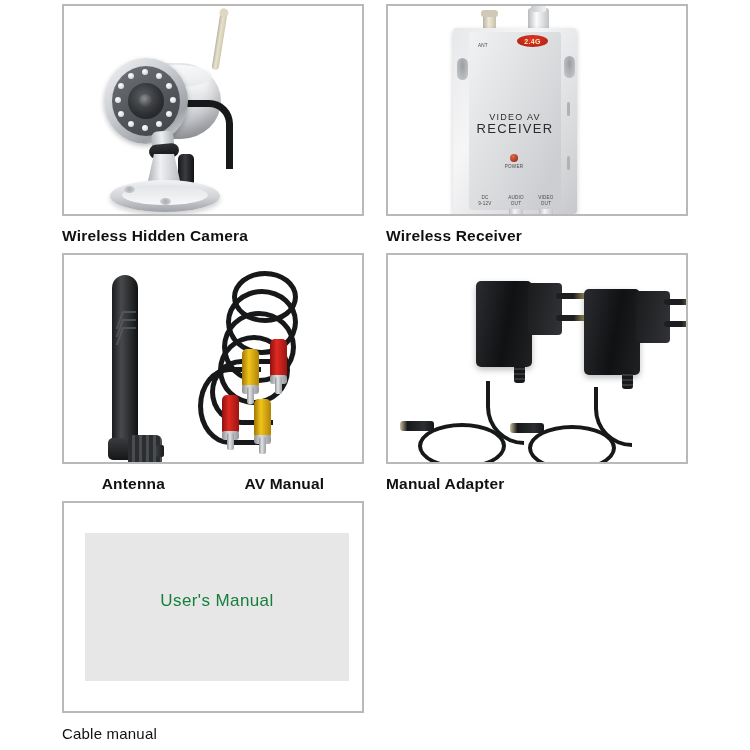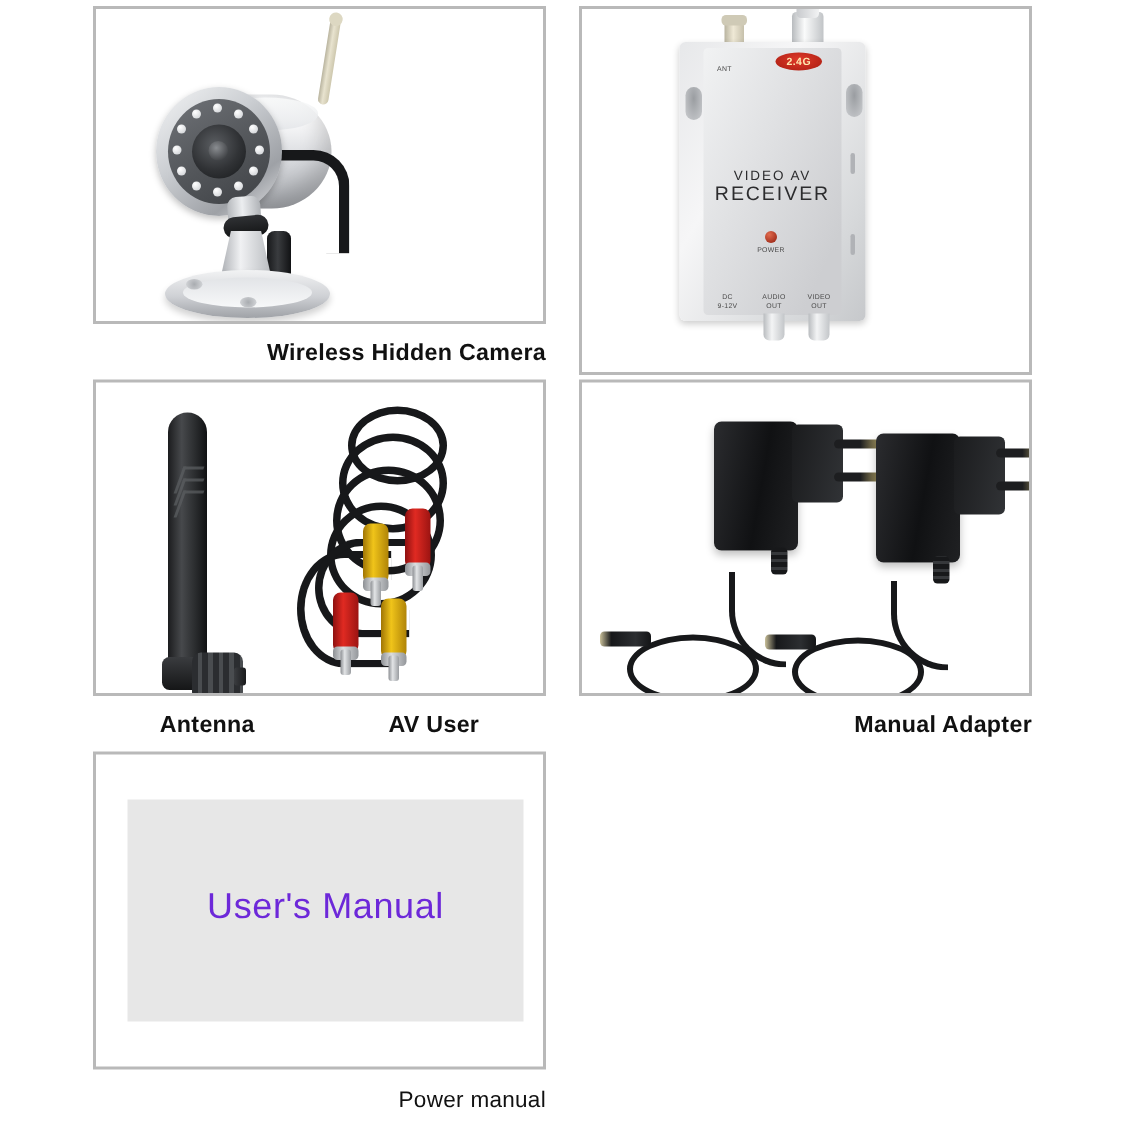--- a/index.html
+++ b/index.html
@@ -23,21 +23,21 @@
   .cell{position:relative;display:flex;flex-direction:column;}
   .frame{
     flex:1 1 auto;
     border:2px solid #b9b9b9;
     background:#ffffff;
     position:relative;
     overflow:hidden;
     margin-bottom:3px;
   }
   .caption-row{
-    height:34px;display:flex;align-items:center;justify-content:flex-end;
+    height:34px;display:flex;align-items:center;justify-content:flex-start;
     gap:0;
   }
   .caption{
     font-size:15.5px;font-weight:bold;color:#111;letter-spacing:.2px;
     white-space:nowrap;
   }
   .caption.light{font-weight:normal;font-size:15px;}
   .caption-row.dual{justify-content:space-around;}
 
   .stage{position:absolute;left:0;top:0;right:0;bottom:0;}
@@ -270,21 +270,21 @@
     background:linear-gradient(90deg,#c9c09a,#17181a 22%,#2c2e31 70%,#141517);
   }
 
   
   .man-book{
     position:absolute;left:21px;top:30px;width:264px;height:148px;
     background:#e7e7e7;
   }
   .man-text{
     position:absolute;left:0;top:58px;width:264px;text-align:center;
-    font-size:24px;color:#6d28d9;letter-spacing:.4px;
+    font-size:17px;color:#15803d;letter-spacing:.4px;
   }
 
   
   .bat-tip{
     position:absolute;left:20px;top:98px;width:22px;height:7px;border-radius:2px;
     background:linear-gradient(90deg,#c8c0a0,#9a9484);
   }
   .bat-barrel{
     position:absolute;left:38px;top:92px;width:48px;height:19px;border-radius:5px;
     background:linear-gradient(180deg,#3c3e41,#141516);
@@ -378,20 +378,23 @@
           <div class="rx-lbl" style="left:84px;top:189px;width:26px">DC
 9-12V</div>
           <div class="rx-lbl" style="left:115px;top:189px;width:26px">AUDIO
 OUT</div>
           <div class="rx-lbl" style="left:145px;top:189px;width:26px">VIDEO
 OUT</div>
           <div class="rx-jack" style="left:121px;top:203px"></div>
           <div class="rx-jack" style="left:151px;top:203px"></div>
         </div>
       </div>
+      <div class="caption-row">
+        <div class="caption">Wireless Receiver</div>
+      </div>
     </div>
 
     <div class="cell">
       <div class="frame">
         <div class="stage">
           <div class="ant-rod"></div>
           <div class="ant-mark"></div>
           <div class="ant-mark m2"></div>
           <div class="ant-mark m3"></div>
           <div class="ant-hinge"></div>
@@ -417,21 +420,21 @@
               <div class="pin"></div>
           </div>
           <div class="rca yel" style="left:190px;top:144px">
             <div class="collar"></div>
               <div class="pin"></div>
           </div>
         </div>
       </div>
       <div class="caption-row dual">
         <div class="caption">Antenna</div>
-        <div class="caption">AV User</div>
+        <div class="caption">AV Manual</div>
       </div>
     </div>
 
     <div class="cell">
       <div class="frame">
         <div class="stage">
 
           <div class="adp">
             <div class="adp-body" style="left:88px;top:26px"></div>
             <div class="adp-side" style="left:140px;top:28px"></div>
@@ -462,19 +465,19 @@
 
     <div class="cell">
       <div class="frame">
         <div class="stage">
           <div class="man-book">
             <div class="man-text">User's Manual</div>
           </div>
         </div>
       </div>
       <div class="caption-row">
-        <div class="caption light">Power manual</div>
+        <div class="caption light">Cable manual</div>
       </div>
     </div>
 
 
   </div>
 </div>
 
 </body></html>

